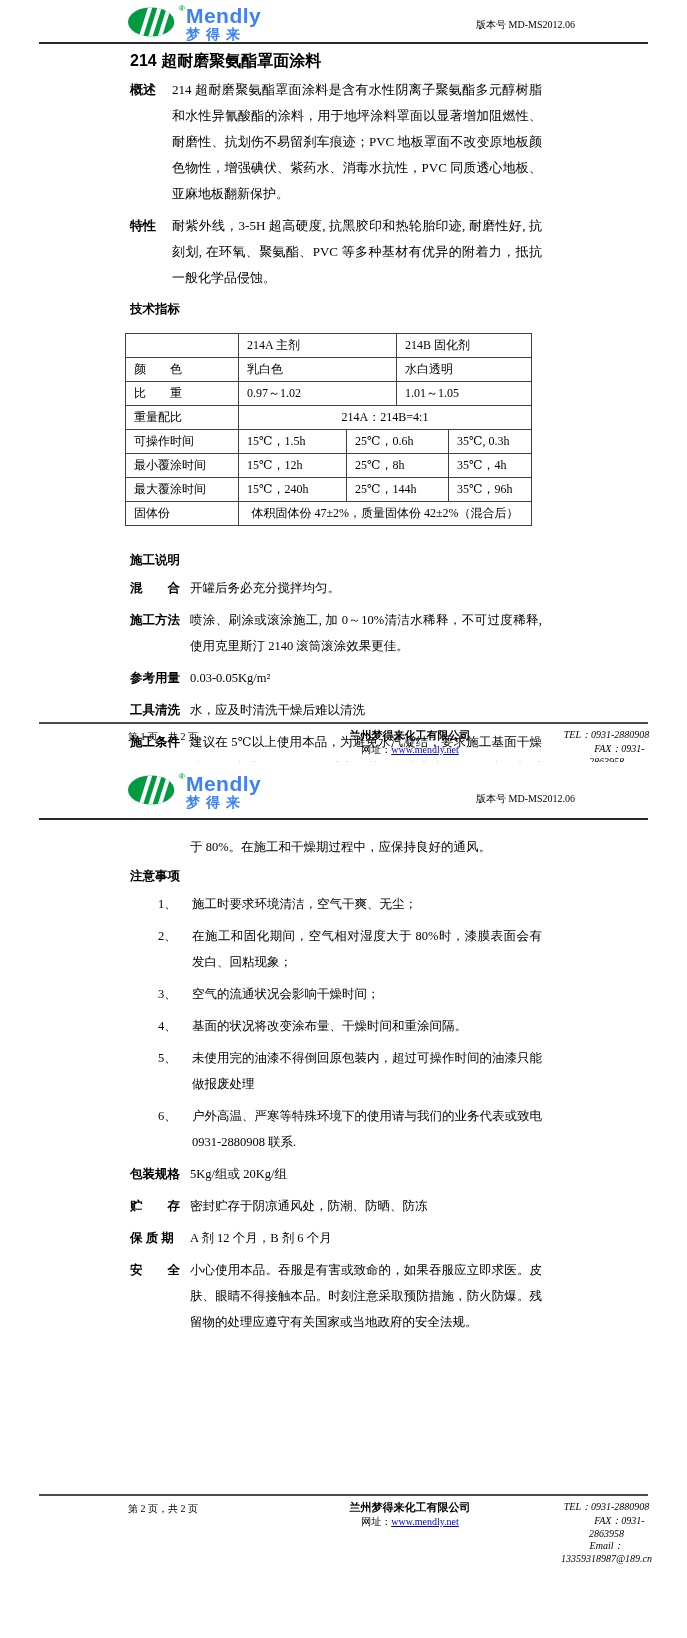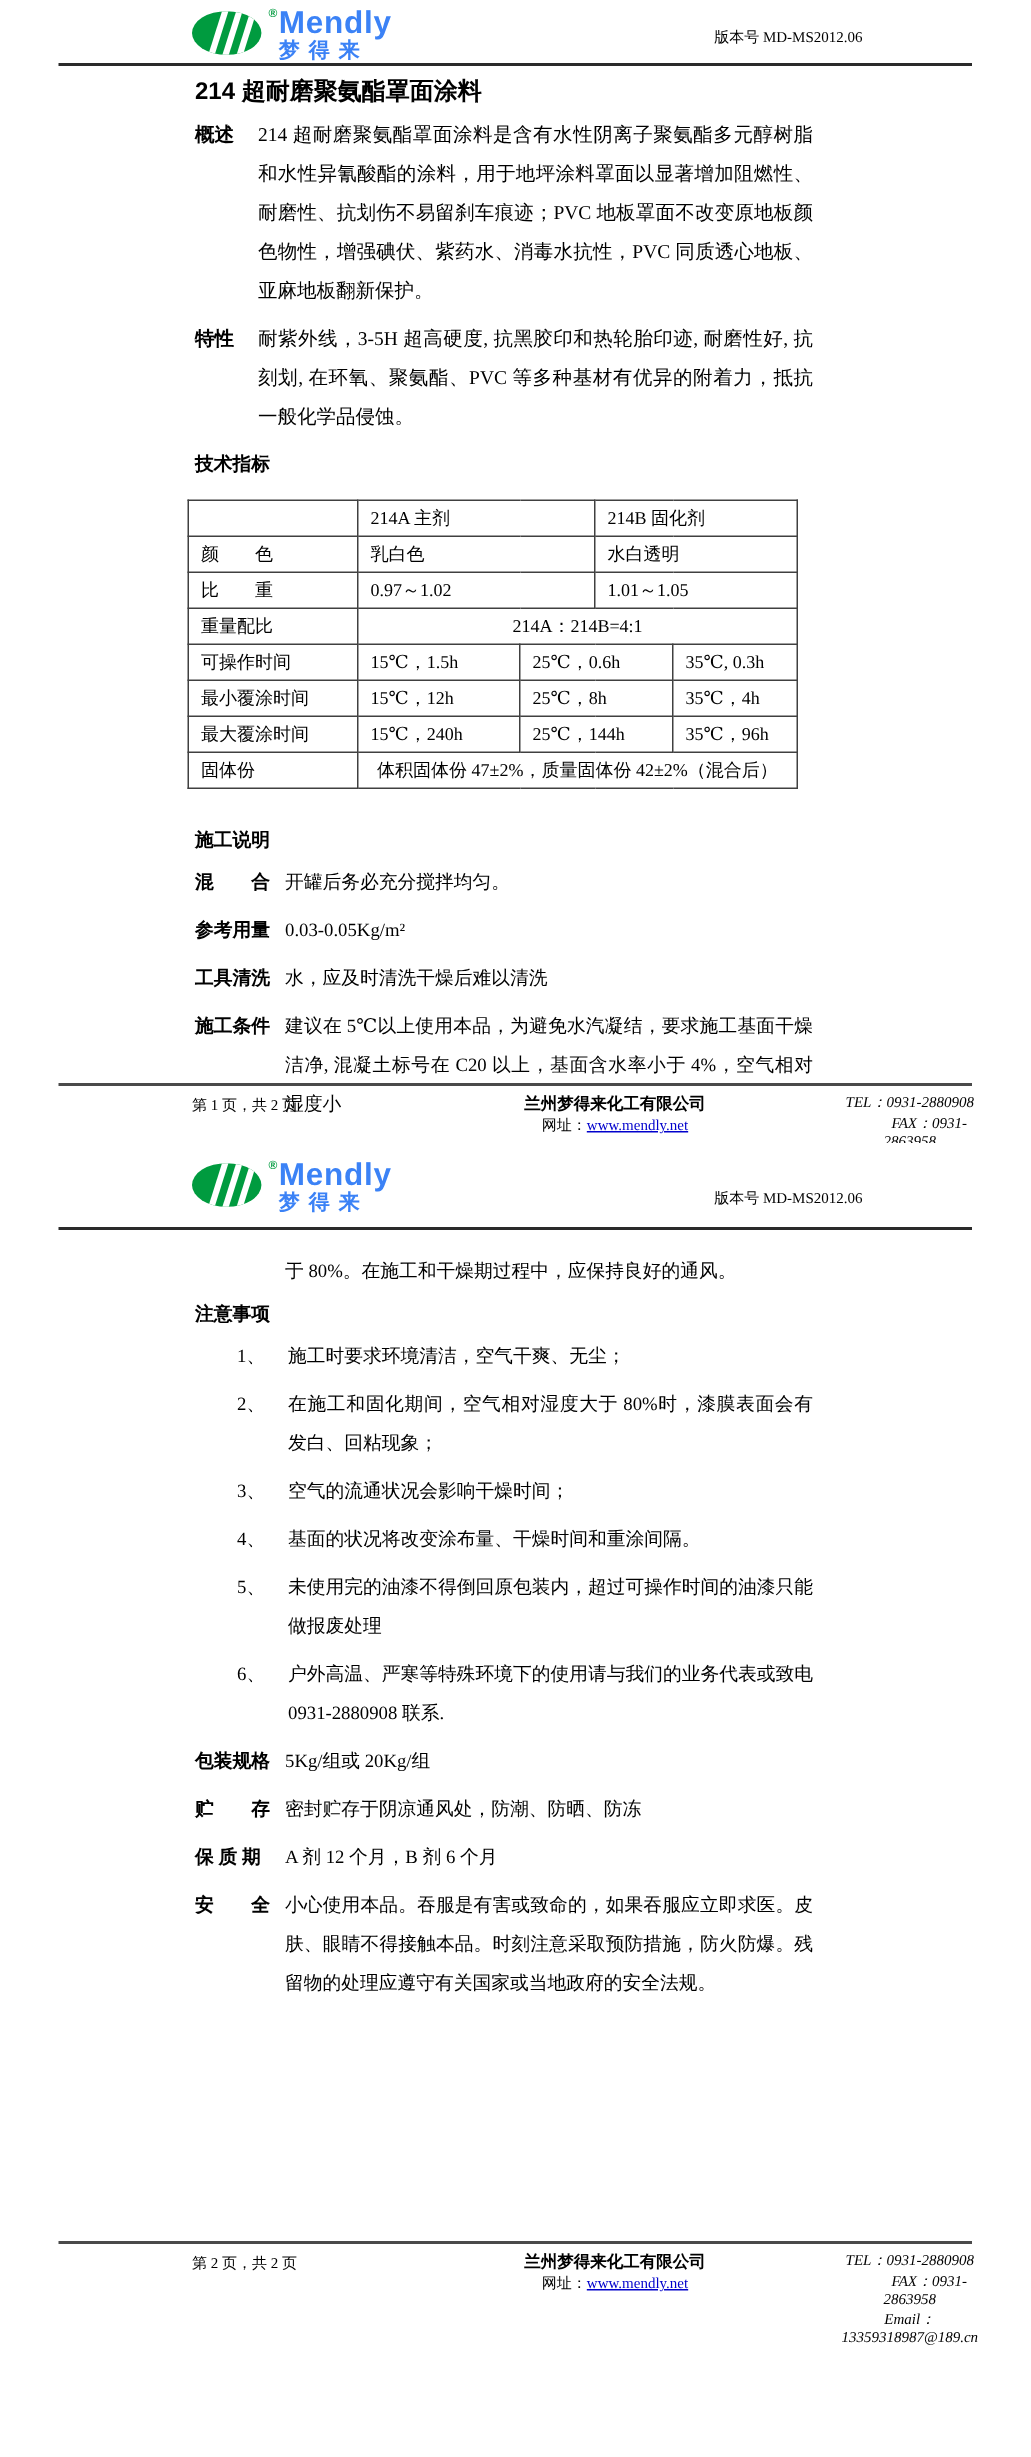--- a/index.html
+++ b/index.html
@@ -163,20 +163,24 @@
   </tbody>
     </table>
 
   <div class="h-bold" style="margin-top:26px">施工说明</div>
 
   <div class="c-row">
     <div class="c-label">混　　合</div>
     <div class="c-text">开罐后务必充分搅拌均匀。</div>
   </div>
   <div class="c-row">
+    <div class="c-label">施工方法</div>
+    <div class="c-text">喷涂、刷涂或滚涂施工, 加 0～10%清洁水稀释，不可过度稀释, 使用克里斯汀 2140 滚筒滚涂效果更佳。</div>
+  </div>
+  <div class="c-row">
     <div class="c-label">参考用量</div>
     <div class="c-text">0.03-0.05Kg/m²</div>
   </div>
   <div class="c-row">
     <div class="c-label">工具清洗</div>
     <div class="c-text">水，应及时清洗干燥后难以清洗</div>
   </div>
   <div class="c-row">
     <div class="c-label">施工条件</div>
     <div class="c-text">建议在 5℃以上使用本品，为避免水汽凝结，要求施工基面干燥洁净, 混凝土标号在 C20 以上，基面含水率小于 4%，空气相对湿度小</div>

